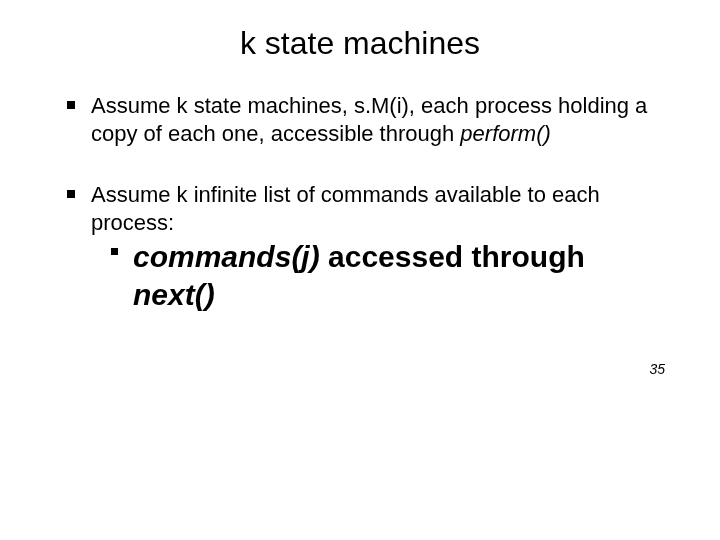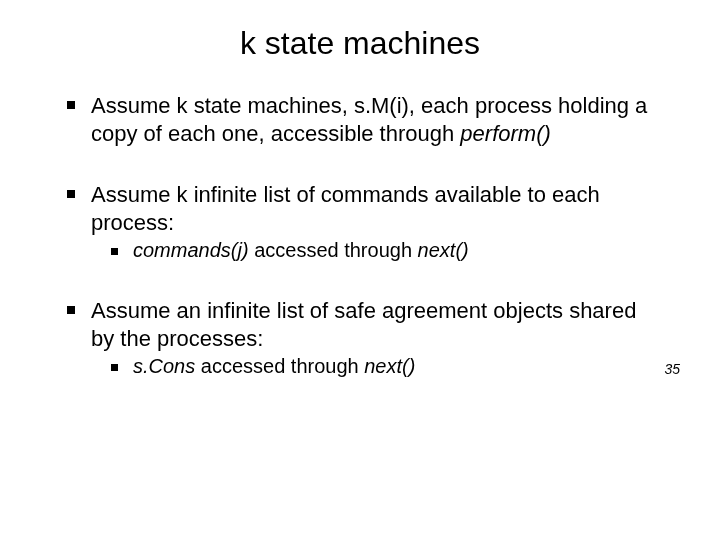--- a/index.html
+++ b/index.html
@@ -47,37 +47,38 @@
     background: #000;
   }
   ul.inner {
     list-style: none;
     padding: 0;
     margin: 0;
   }
   ul.inner > li {
     position: relative;
     padding-left: 42px;
-    font-size: 20px;
+    font-size: 30px;
     line-height: 1.25;
     margin-top: 2px;
+    font-weight: bold;
   }
   ul.inner > li::before {
     content: "";
     position: absolute;
     left: 20px;
     top: 10px;
     width: 7px;
     height: 7px;
     background: #000;
   }
   .italic { font-style: italic; }
   .page-num {
     position: absolute;
-    right: 40px;
+    right: 55px;
     bottom: 20px;
     font-size: 14px;
     font-style: italic;
     color: #000;
   }
 </style>
 </head>
 <body>
 
 <div class="slide">
@@ -92,25 +93,17 @@
 
     <li>
       <span>Assume k infinite list of commands available to each process:</span>
       <ul class="inner">
         <li>
           <span class="italic">commands(j)</span><span> accessed through </span><span class="italic">next()</span>
         </li>
       </ul>
     </li>
 
-    <li>
-      <span>Assume an infinite list of safe agreement objects shared by the processes:</span>
-      <ul class="inner">
-        <li>
-          <span class="italic">s.Cons</span><span> accessed through </span><span class="italic">next()</span>
-        </li>
-      </ul>
-    </li>
 
   </ul>
 
   <div class="page-num">35</div>
 </div>
 
 </body></html>

